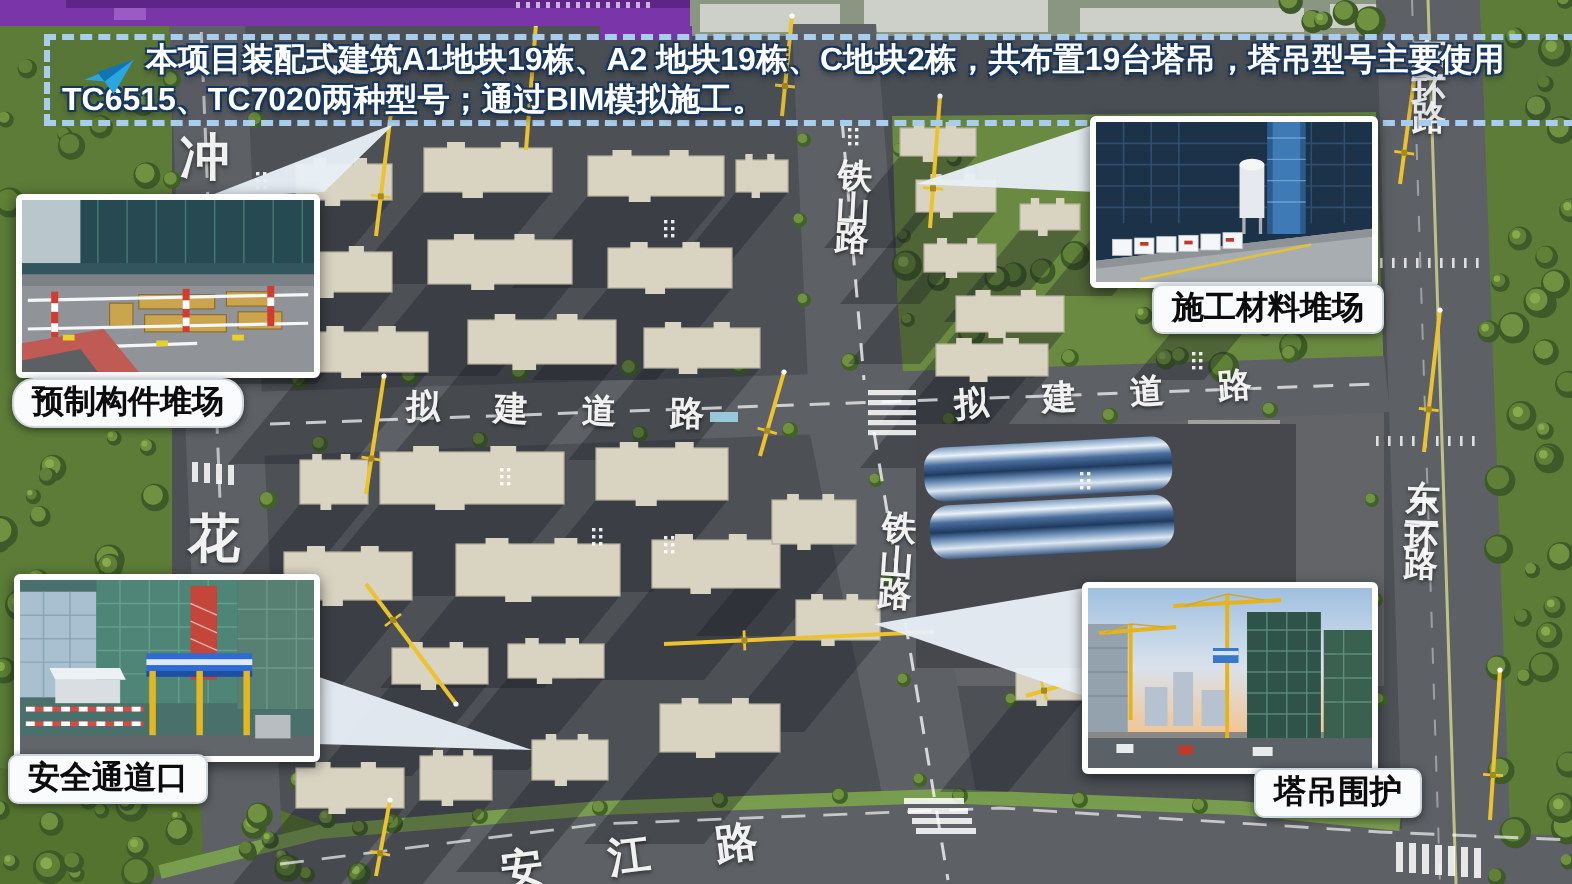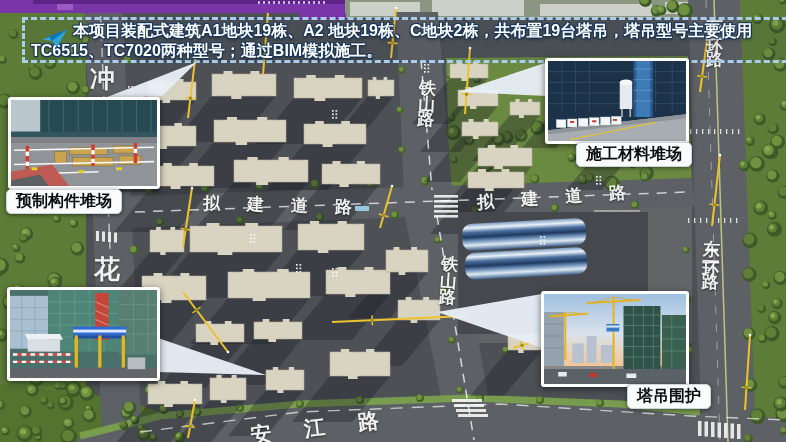--- a/index.html
+++ b/index.html
@@ -39,21 +39,21 @@
   
   .photo{position:absolute;border:3px solid #fff;border-radius:3px;
          box-shadow:0 2px 7px rgba(0,0,0,.55);overflow:hidden;background:#888;}
   .ph1{left:8px;top:97px;width:146px;height:86px;}
   .ph2{left:545px;top:58px;width:138px;height:80px;}
   .ph3{left:7px;top:287px;width:147px;height:88px;}
   .ph4{left:541px;top:291px;width:142px;height:90px;}
   .cl-label{position:absolute;background:#fafbfd;border:1px solid #ccd5de;border-radius:5px;
             padding:1px 9px;font-size:16px;font-weight:bold;color:#0c0c0c;
             box-shadow:0 1px 4px rgba(0,0,0,.5);white-space:nowrap;}
-  .cl1{left:6px;top:189px;}
+  .cl1{left:6px;top:189px;border-radius:11px;}
   .cl2{left:576px;top:142px;}
   .cl3{left:4px;top:377px;}
   .cl4{left:601px;top:384px;margin-left:26px;}
   #pointers{position:absolute;left:0;top:0;}
 </style>
 </head>
 <body>
 
 <div class="stage">
 
@@ -1063,20 +1063,21 @@
           <line x1="2" y1="49" x2="42" y2="49"></line>
         </g>
       <g stroke="#fff" stroke-width="1.6" stroke-dasharray="3 3">
           <line x1="2" y1="44" x2="42" y2="44"></line>
           <line x1="2" y1="49" x2="42" y2="49"></line>
         </g>
       <rect x="0" y="53" width="100" height="7" fill="#62666b"></rect>
       <rect x="80" y="46" width="12" height="8" fill="#b8bdc2"></rect>
     </svg>
   </div>
+  <div class="cl-label cl3">安全通道口</div>
 
   <div class="photo ph4">
     <svg width="142" height="90" viewBox="0 0 100 60" preserveAspectRatio="none">
       <defs>
         <linearGradient id="sky4" x1="0" y1="0" x2="0" y2="1">
           <stop offset="0" stop-color="#9fc0e0"></stop>
             <stop offset=".55" stop-color="#d9e2ec"></stop>
             <stop offset="1" stop-color="#f2c695"></stop>
         </linearGradient>
       </defs>

